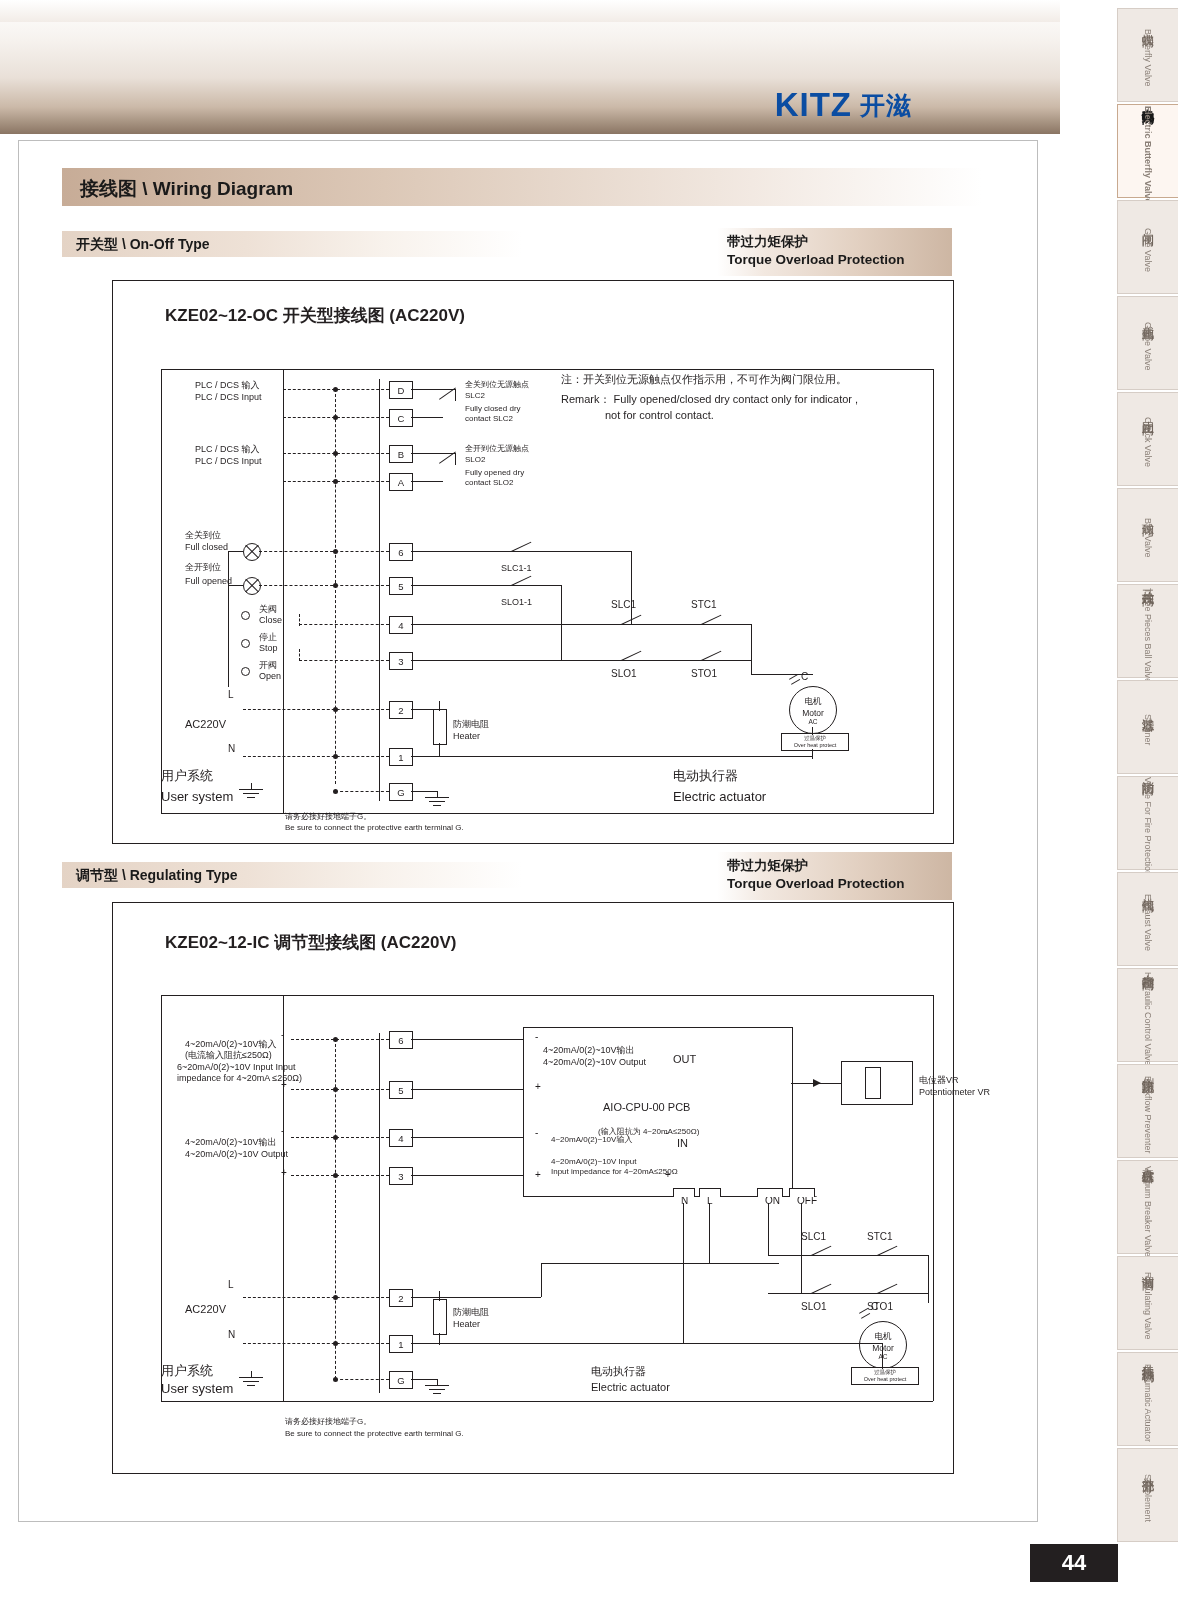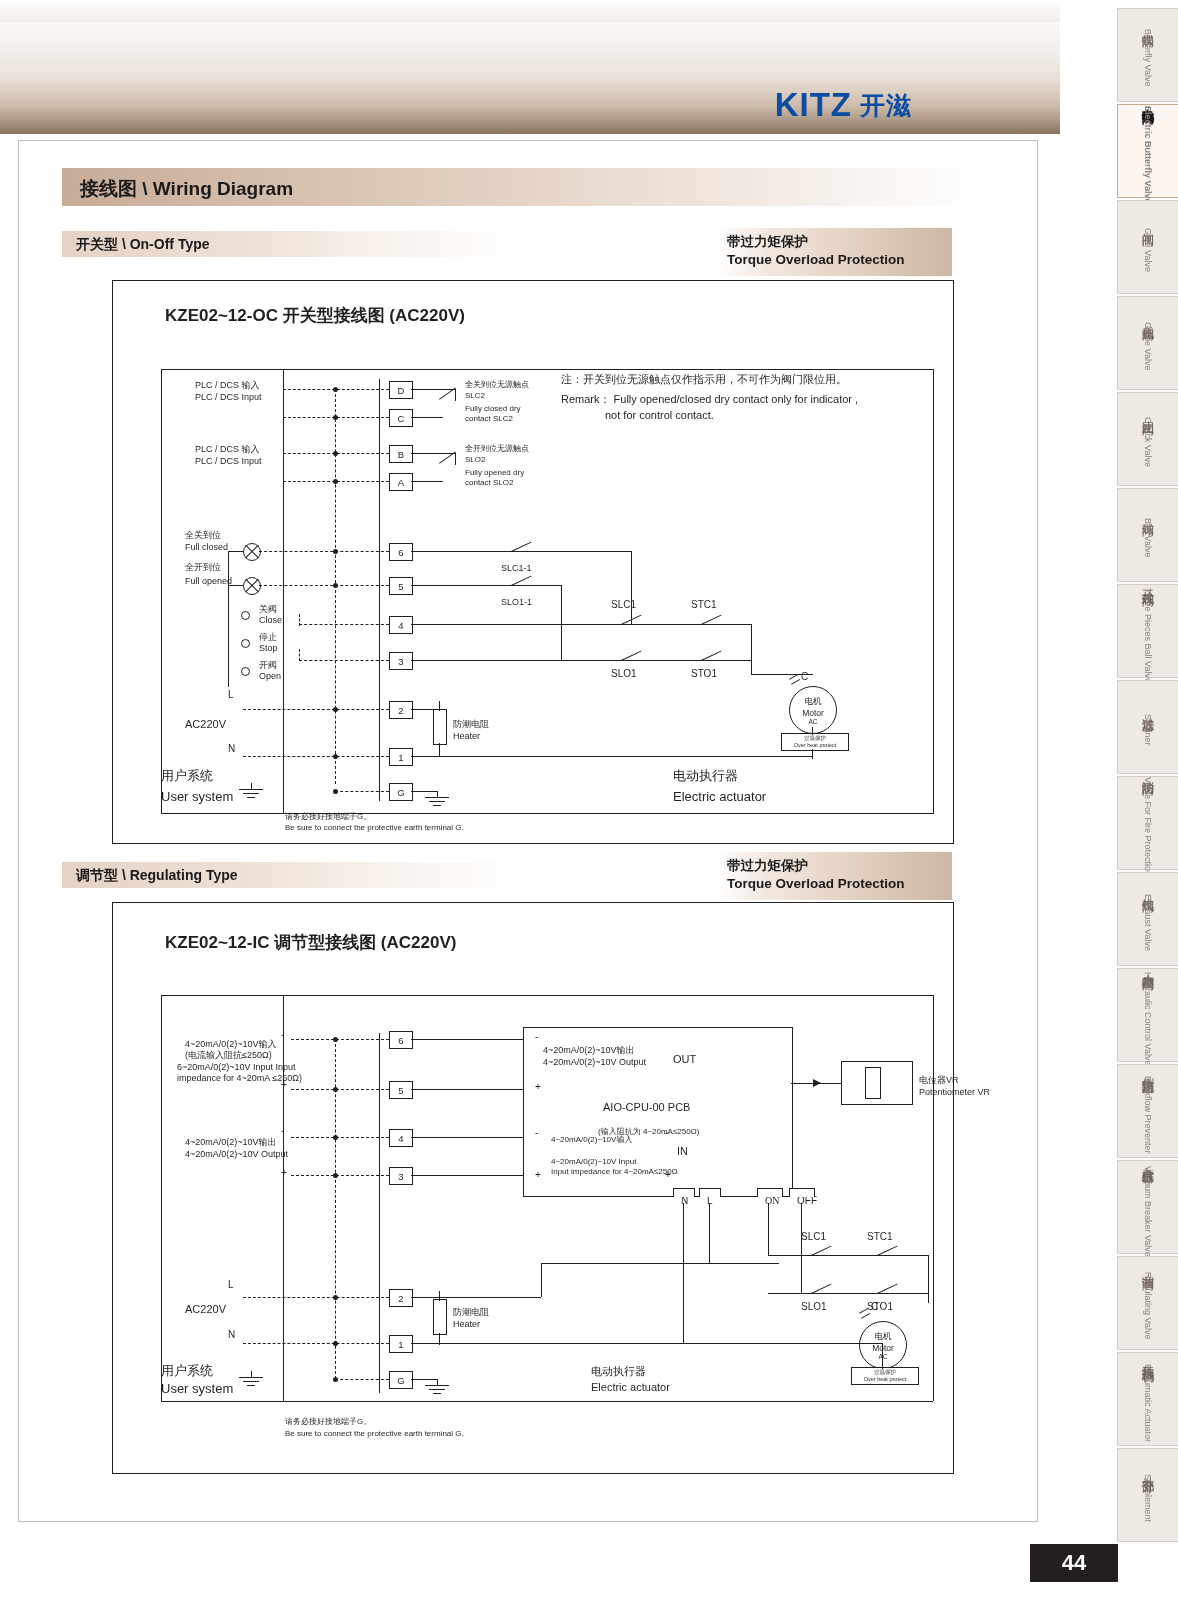--- a/index.html
+++ b/index.html
@@ -424,41 +424,41 @@
   <div class="lbl" style="left:438px;top:254px;">4~20mA/0(2)~10V Input</div>
   <div class="lbl" style="left:438px;top:264px;">Input impedance for 4~20mA≤250Ω</div>
   <div class="lbl11" style="left:490px;top:198px;">AIO-CPU-00  PCB</div>
   <div class="lbl11" style="left:452px;top:158px;position:absolute;left:452px;top:158px;"></div>
 
   <div class="lbl10" style="left:422px;top:128px;">-</div>
   <div class="lbl10" style="left:422px;top:178px;">+</div>
   <div class="lbl10" style="left:422px;top:224px;">-</div>
   <div class="lbl10" style="left:422px;top:266px;">+</div>
   <div class="lbl11" style="left:560px;top:150px;">OUT</div>
-  <div class="lbl11" style="left:564px;top:242px;">IN</div>
+  <div class="lbl11" style="left:564px;top:234px;">IN</div>
   <div class="lbl10" style="left:552px;top:224px;">-</div>
   <div class="lbl10" style="left:552px;top:266px;">+</div>
 
   <div class="hline" style="left:298px;top:136px;width:112px;"></div>
   <div class="hline" style="left:298px;top:186px;width:112px;"></div>
   <div class="hline" style="left:298px;top:234px;width:112px;"></div>
   <div class="hline" style="left:298px;top:272px;width:112px;"></div>
 
   <div class="vr" style="left:728px;top:158px;width:70px;height:42px;"></div>
   <div class="smallbox" style="left:752px;top:164px;width:14px;height:30px;"></div>
   <div class="hline" style="left:678px;top:180px;width:50px;"></div>
   <div class="sch" style="left:700px;top:176px;">
     <div style="width:0;height:0;border-left:8px solid #231f20;border-top:4px solid transparent;border-bottom:4px solid transparent;"></div>
   </div>
   <div class="lbl9" style="left:806px;top:172px;">电位器VR</div>
   <div class="lbl9" style="left:806px;top:184px;">Potentiometer VR</div>
 
   <div class="lbl10" style="left:568px;top:292px;">N</div>
   <div class="lbl10" style="left:594px;top:292px;">L</div>
-  <div class="lbl10" style="left:652px;top:292px;font-family:Liberation Serif, serif;">ON</div>
+  <div class="lbl10" style="left:652px;top:292px;">ON</div>
   <div class="lbl10" style="left:684px;top:292px;">OFF</div>
   <div class="smallbox" style="left:560px;top:285px;width:20px;height:8px;border-bottom:none;"></div>
   <div class="smallbox" style="left:586px;top:285px;width:20px;height:8px;border-bottom:none;"></div>
   <div class="smallbox" style="left:644px;top:285px;width:24px;height:8px;border-bottom:none;"></div>
   <div class="smallbox" style="left:676px;top:285px;width:24px;height:8px;border-bottom:none;"></div>
 
   <div class="vline" style="left:570px;top:300px;height:140px;"></div>
   <div class="vline" style="left:596px;top:300px;height:60px;"></div>
   <div class="vline" style="left:655px;top:300px;height:52px;"></div>
   <div class="vline" style="left:688px;top:300px;height:90px;"></div>

